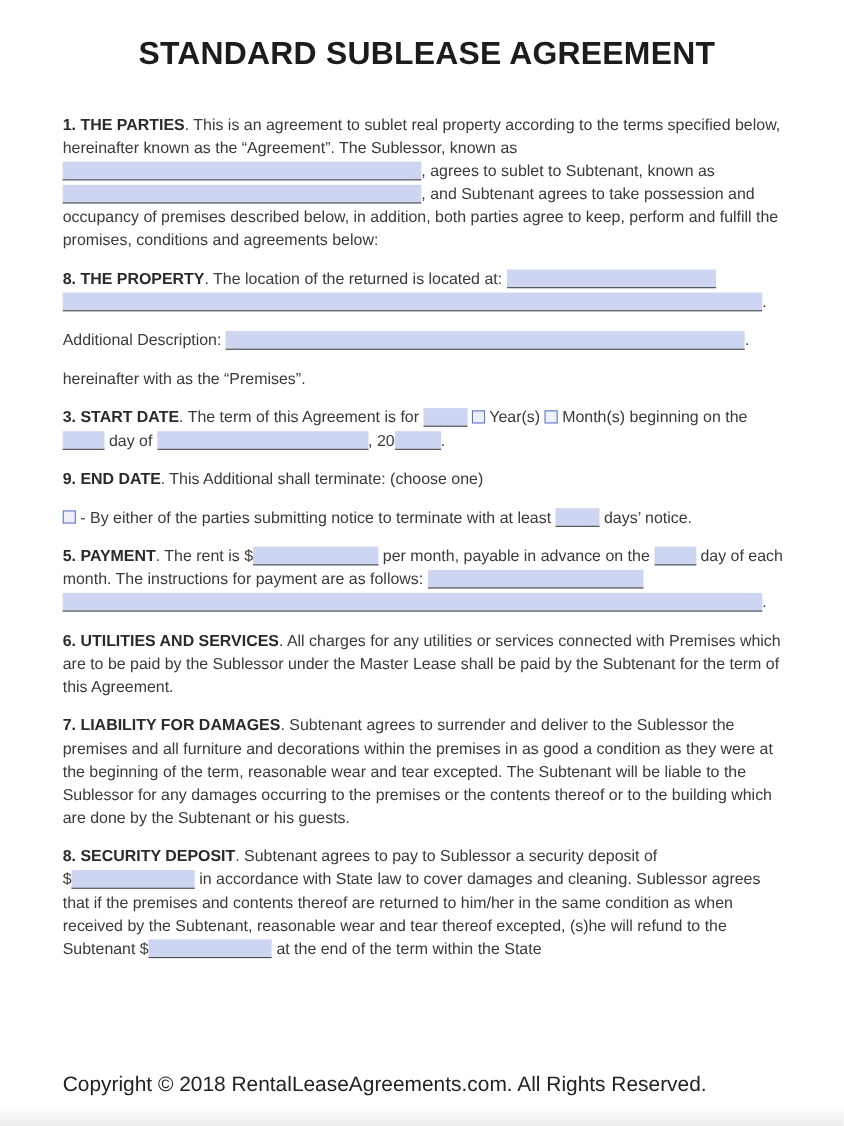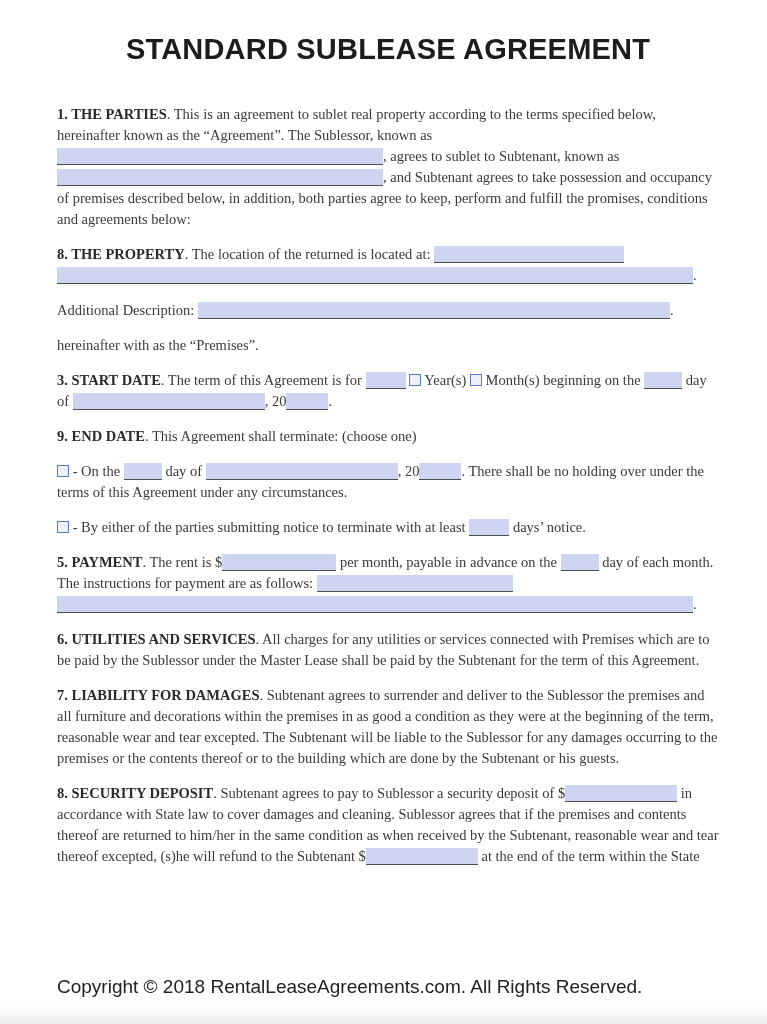--- a/index.html
+++ b/index.html
@@ -15,21 +15,21 @@
     background: #ffffff;
     border-radius: 12px;
   }
   h1.doc-title {
     font-size: 29px; line-height: 38px; font-weight: bold;
     text-align: center; letter-spacing: 0.2px;
     color: #1c1c1c; margin: 0 0 36px 0;
   }
   .para {
     font-size: 14.5px; line-height: 21px;
-    color: #3a3a3a; margin: 0 0 14px 0; font-family: Liberation Serif, serif;
+    color: #3a3a3a; margin: 0 0 14px 0;
   }
   .para strong { color: #2a2a2a; }
   .field {
     display: inline-block; height: 16px;
     background: var(--field-fill, #cdd5f0);
     border-bottom: 1.4px solid var(--field-line, #4c4c4c);
     vertical-align: -4px;
   }
   .checkbox {
     display: inline-block; width: 10px; height: 10px;
@@ -53,22 +53,21 @@
 <body>
 
 <div class="page">
   <h1 class="doc-title">STANDARD SUBLEASE AGREEMENT</h1>
 
   <p class="para"><strong>1. THE PARTIES</strong><span>. This is an agreement to sublet real property according to the terms specified below, hereinafter known as the “Agreement”. The Sublessor, known as </span><span class="field" style="width: 326px;"></span><span>, agrees to sublet to Subtenant, known as </span><span class="field" style="width: 326px;"></span><span>, and Subtenant agrees to take possession and occupancy of premises described below, in addition, both parties agree to keep, perform and fulfill the promises, conditions and agreements below:</span></p>
   <p class="para"><strong>8. THE PROPERTY</strong><span>. The location of the returned is located at: </span><span class="field" style="width: 190px;"></span><span class="field" style="width: 636px;"></span><span>.</span></p>
   <p class="para"><span>Additional Description: </span><span class="field" style="width: 472px;"></span><span>.</span></p>
   <p class="para"><span>hereinafter with as the “Premises”.</span></p>
   <p class="para"><strong>3. START DATE</strong><span>. The term of this Agreement is for </span><span class="field" style="width: 40px;"></span><span> </span><span class="checkbox"></span><span> Year(s) </span><span class="checkbox"></span><span> Month(s) beginning on the </span><span class="field" style="width: 38px;"></span><span> day of </span><span class="field" style="width: 192px;"></span><span>, 20</span><span class="field" style="width: 42px;"></span><span>.</span></p>
-  <p class="para"><strong>9. END DATE</strong><span>. This Agreement shall terminate: (choose one)</span></p>
-  <p class="para"><span class="checkbox"></span><span> - On the </span><span class="field" style="width: 38px;"></span><span> day of </span><span class="field" style="width: 192px;"></span><span>, 20</span><span class="field" style="width: 42px;"></span><span>. There shall be no holding over under the terms of this Agreement under any circumstances.</span></p>
+  <p class="para"><strong>9. END DATE</strong><span>. This Additional shall terminate: (choose one)</span></p>
   <p class="para"><span class="checkbox"></span><span> - By either of the parties submitting notice to terminate with at least </span><span class="field" style="width: 40px;"></span><span> days’ notice.</span></p>
   <p class="para"><strong>5. PAYMENT</strong><span>. The rent is </span><span class="money"><span>$</span><span class="field" style="width: 114px;"></span></span><span> per month, payable in advance on the </span><span class="field" style="width: 38px;"></span><span> day of each month. The instructions for payment are as follows: </span><span class="field" style="width: 196px;"></span><span class="field" style="width: 636px;"></span><span>.</span></p>
   <p class="para"><strong>6. UTILITIES AND SERVICES</strong><span>. All charges for any utilities or services connected with Premises which are to be paid by the Sublessor under the Master Lease shall be paid by the Subtenant for the term of this Agreement.</span></p>
   <p class="para"><strong>7. LIABILITY FOR DAMAGES</strong><span>. Subtenant agrees to surrender and deliver to the Sublessor the premises and all furniture and decorations within the premises in as good a condition as they were at the beginning of the term, reasonable wear and tear excepted. The Subtenant will be liable to the Sublessor for any damages occurring to the premises or the contents thereof or to the building which are done by the Subtenant or his guests.</span></p>
   <p class="para"><strong>8. SECURITY DEPOSIT</strong><span>. Subtenant agrees to pay to Sublessor a security deposit of </span><span class="money"><span>$</span><span class="field" style="width: 112px;"></span></span><span> in accordance with State law to cover damages and cleaning. Sublessor agrees that if the premises and contents thereof are returned to him/her in the same condition as when received by the Subtenant, reasonable wear and tear thereof excepted, (s)he will refund to the Subtenant </span><span class="money"><span>$</span><span class="field" style="width: 112px;"></span></span><span> at the end of the term within the State</span></p>
 
   <div class="footer">Copyright © 2018 RentalLeaseAgreements.com. All Rights Reserved.</div>
   <div class="page-edge"></div>
 </div>
 

